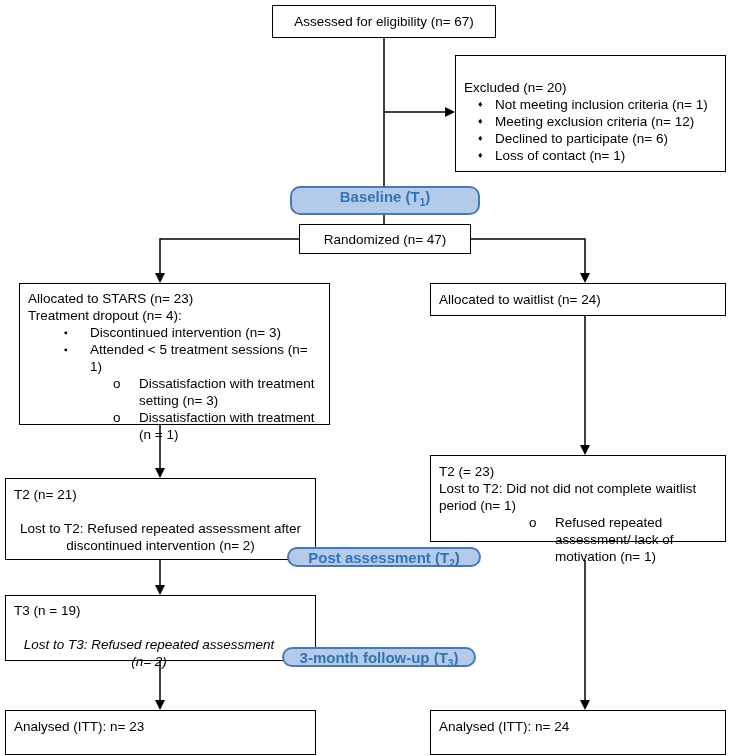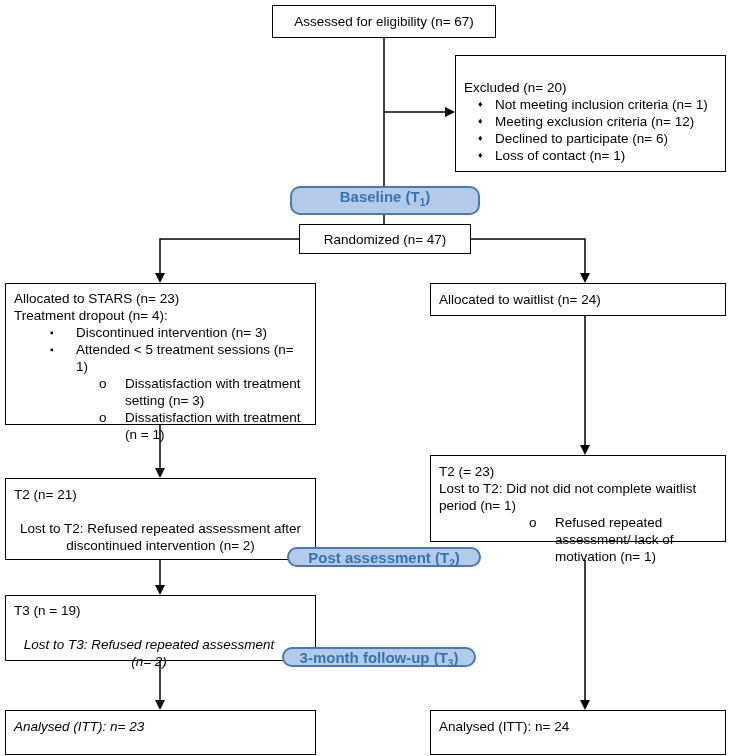--- a/index.html
+++ b/index.html
@@ -123,21 +123,21 @@
   </div>
 
   <div class="stage" style="left:290px; top:186px; width:190px; height:29px;">
     <span><span>Baseline (T</span><sub>1</sub><span>)</span></span>
   </div>
 
   <div class="box center" style="left:299px; top:224px; width:172px; height:30px;">
     <span>Randomized (n= 47)</span>
   </div>
 
-  <div class="box" style="left:5px; top:283px; width:311px; height:142px; padding-top:6px;">
+  <div class="box" style="left:19px; top:283px; width:311px; height:142px; padding-top:6px;">
     <div>Allocated to STARS (n= 23)</div>
     <div>Treatment dropout (n= 4):</div>
     <div class="li square">
       <span class="mk">▪</span>
       <span>Discontinued intervention (n= 3)</span>
     </div>
     <div class="li square">
       <span class="mk">▪</span>
       <span>Attended &lt; 5 treatment sessions (n= 1)</span>
     </div>
@@ -175,21 +175,21 @@
 
   <div class="box" style="left:5px; top:595px; width:311px; height:66px; padding-top:6px;">
     <div>T3 (n = 19)</div>
     <div class="gap-above" style="max-width:270px;font-style:italic;">Lost to T3: Refused repeated assessment (n= 2)</div>
   </div>
 
   <div class="stage" style="left:282px; top:647px; width:194px; height:20px;">
     <span><span>3-month follow-up (T</span><sub>3</sub><span>)</span></span>
   </div>
 
-  <div class="box" style="left:5px; top:710px; width:311px; height:45px; padding-top:7px;font-style:italic;">
+  <div class="box" style="left:5px; top:710px; width:311px; height:45px; padding-top:7px;">
     <div>Analysed (ITT): n= 23</div>
   </div>
 
   <div class="box" style="left:430px; top:710px; width:296px; height:45px; padding-top:7px;">
     <div>Analysed (ITT): n= 24</div>
   </div>
 
 </div>
 
 </body></html>

